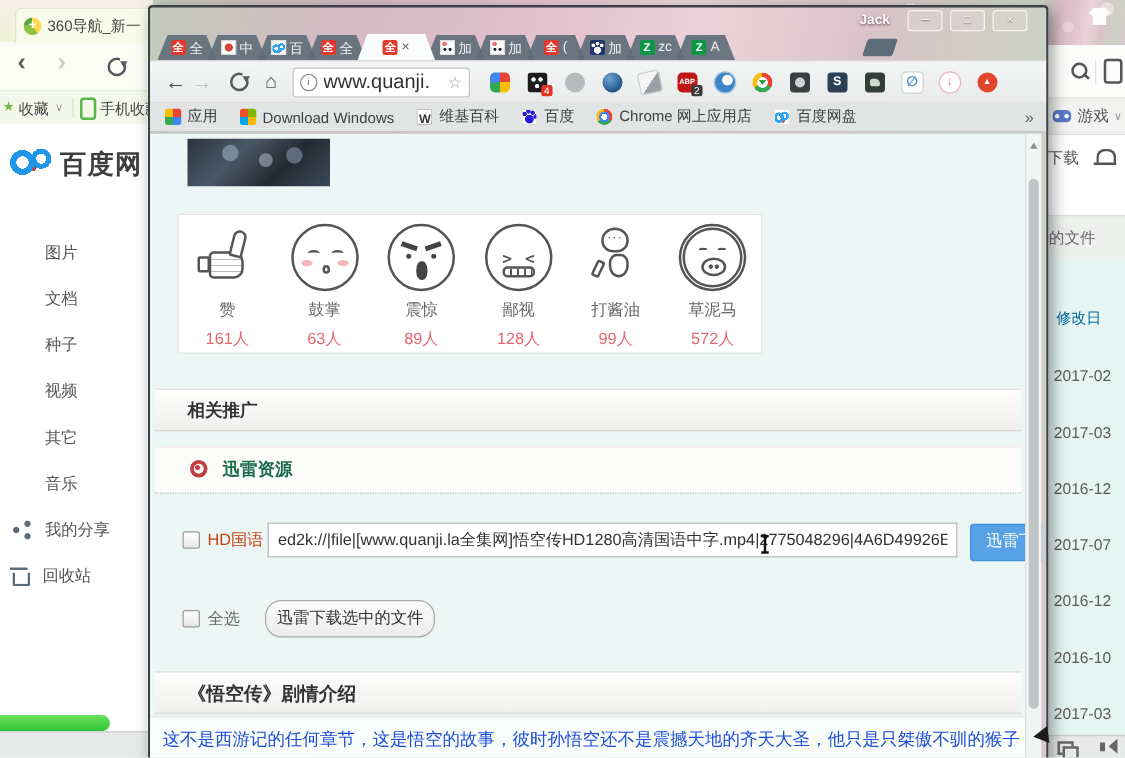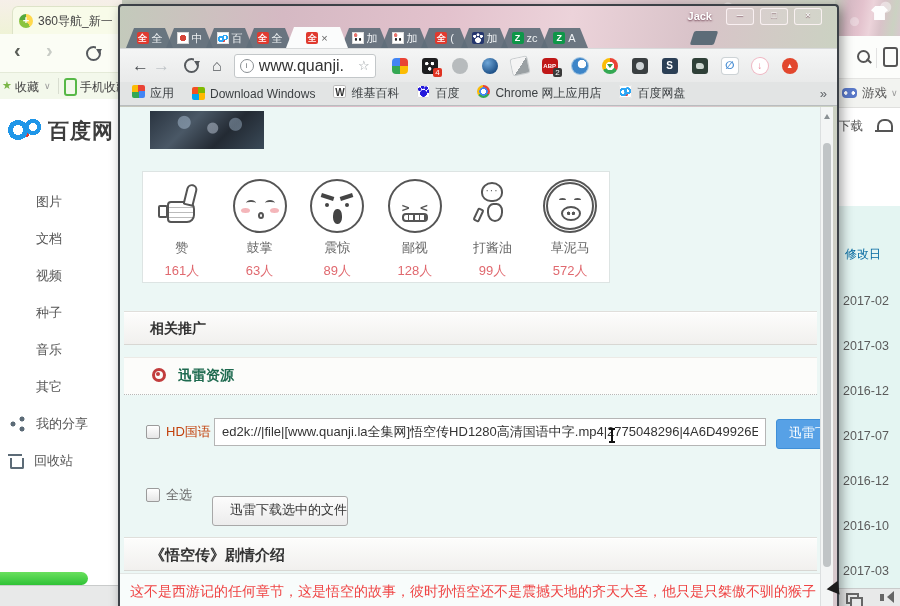--- a/index.html
+++ b/index.html
@@ -164,21 +164,21 @@
   .ext-elephant::after{content:"";position:absolute;left:4px;top:5px;width:8px;height:6px;background:#cfd8d2;border-radius:2px 4px 2px 2px}
   .ext-leaf{background:#fff;box-shadow:0 0 0 1px #cdd3d6}
   .ext-leaf .eg{color:#4a8fd4;font-size:11px}
   .ext-cloud{background:#fff;border-radius:50%;box-shadow:0 0 0 1px #f0b8c4}
   .ext-cloud .eg{color:#e8889c;font-size:10px}
   .ext-top{background:#e2472e;border-radius:50%}
   .ext-top .eg{font-size:7px}
   
   .bmbar{position:absolute;left:0;top:76px;width:100%;height:24px;background:#e2e4e4;border-bottom:1px solid #b9bdbf;
     display:flex;align-items:center;padding-left:12px;gap:18px;box-sizing:border-box}
-  .bmk{display:flex;align-items:flex-start;font-size:12px;color:#3c4043;white-space:nowrap}
+  .bmk{display:flex;align-items:center;font-size:12px;color:#3c4043;white-space:nowrap}
   .bi{width:13px;height:13px;margin-right:5px;flex:none;border-radius:2px;text-align:center}
   .bi b{font-size:10px;font-weight:bold;line-height:13px;color:#333;font-style:normal}
   .bi.apps{background:conic-gradient(#e94335 0 25%,#4285f4 0 50%,#34a853 0 75%,#fbbc05 0)}
   .bi.windows{background:conic-gradient(#7fba00 0 25%,#ffb900 0 50%,#00a4ef 0 75%,#f25022 0)}
   .bi.wikipedia{background:#fff;box-shadow:inset 0 0 0 1px #bbb}
   .bi.baidu-paw{box-shadow:inset 0 0 0 1px #ddd;background:
     radial-gradient(circle at 50% 64%,#2319dc 0 3.2px,transparent 3.7px),
     radial-gradient(circle at 20% 32%,#2319dc 0 1.5px,transparent 2px),
     radial-gradient(circle at 44% 16%,#2319dc 0 1.5px,transparent 2px),
     radial-gradient(circle at 70% 24%,#2319dc 0 1.5px,transparent 2px),
@@ -246,24 +246,24 @@
   .row1{position:absolute;left:0;top:306px;width:100%;height:40px}
   .row1 .cb{left:26px;top:12px}
   .quality{position:absolute;left:46px;top:10px;font-size:13px;color:#c2410c;white-space:nowrap}
   .edin{position:absolute;left:94px;top:5px;width:552px;height:28px;border:1px solid #b5b5b5;background:#fff;
     font-family:"Liberation Sans","DejaVu Sans",sans-serif;font-size:13px;color:#333;padding:0 7px;box-sizing:border-box;border-radius:0}
   .bluebtn{position:absolute;left:656px;top:6px;width:76px;height:28px;background:#57a1e6;border:1px solid #3f8fd8;
     border-radius:3px;color:#fff;font-size:13px;line-height:26px;text-align:center;white-space:nowrap;overflow:hidden}
   .row2{position:absolute;left:0;top:372px;width:100%;height:34px}
   .row2 .cb{left:26px;top:9px}
   .sellab{position:absolute;left:46px;top:7px;font-size:13px;color:#666}
-  .graybtn{position:absolute;left:92px;top:17px;width:134px;height:28px;background:linear-gradient(#fcfcfc,#ececec);
-    border:1px solid #a8a8a8;border-radius:3px;color:#333;font-size:13px;line-height:26px;text-align:right;white-space:nowrap}
+  .graybtn{position:absolute;left:92px;top:1px;width:134px;height:28px;background:linear-gradient(#fcfcfc,#ececec);
+    border:1px solid #a8a8a8;border-radius:13px;color:#333;font-size:13px;line-height:26px;text-align:center;white-space:nowrap}
   .para{position:absolute;left:0;top:466px;width:100%;height:44px;background:#f8fcfb;border-top:1px solid #e2e6e4}
-  .para .pt{position:absolute;left:10px;top:9px;font-size:14px;color:#ef4444;white-space:nowrap}
+  .para .pt{position:absolute;left:10px;top:9px;font-size:14px;color:#1d4ed8;white-space:nowrap}
   .sbar{position:absolute;right:0;top:0;width:12px;bottom:0;background:#f3f5f5;border-left:1px solid #dcdfe0}
   .sthumb{position:absolute;left:2px;width:8px;top:36px;height:424px;background:#c0c4c6;border-radius:4px}
   .sarr{position:absolute;left:3px;width:0;height:0;border:3px solid transparent}
   .sarr.up{top:4px;border-bottom:5px solid #8a9094}
   .ibeam{position:absolute;left:491px;top:322px;width:2px;height:13px;background:#111;z-index:8}
   .ibeam::before,.ibeam::after{content:"";position:absolute;left:-2px;width:6px;height:2px;background:#111}
   .ibeam::before{top:-1px}.ibeam::after{bottom:-1px}
 </style>
 </head>
 <body>
@@ -301,36 +301,36 @@
           <span class="slabel">图片</span>
         </div>
 
         <div class="srow">
           <span class="si"></span>
           <span class="slabel">文档</span>
         </div>
 
         <div class="srow">
           <span class="si"></span>
+          <span class="slabel">种子</span>
+        </div>
+
+        <div class="srow">
+          <span class="si"></span>
           <span class="slabel">视频</span>
         </div>
 
         <div class="srow">
           <span class="si"></span>
-          <span class="slabel">种子</span>
+          <span class="slabel">其它</span>
         </div>
 
         <div class="srow">
           <span class="si"></span>
           <span class="slabel">音乐</span>
-        </div>
-
-        <div class="srow">
-          <span class="si"></span>
-          <span class="slabel">其它</span>
         </div>
 
         <div class="srow">
           <span class="si share"></span>
           <span class="slabel">我的分享</span>
         </div>
 
         <div class="srow">
           <span class="si trash"></span>
           <span class="slabel">回收站</span>
@@ -349,20 +349,23 @@
     <span class="div"></span>
     <span class="phoneic"></span>
   </div>
   <div class="bgr-game">
     <span class="gpad"></span>
     <span class="gt">游戏</span>
     <span class="car">∨</span>
   </div>
   <div class="bgr-dl">下载</div>
   <div class="bell"></div>
+  <div class="bgr-filetab">
+    <span>的文件</span>
+  </div>
   <div class="bgr-cyan">
     <div class="modcol">修改日</div>
     <div class="datelist">
 
         <div class="daterow">2017-02</div>
 
         <div class="daterow">2017-03</div>
 
         <div class="daterow">2016-12</div>
 

